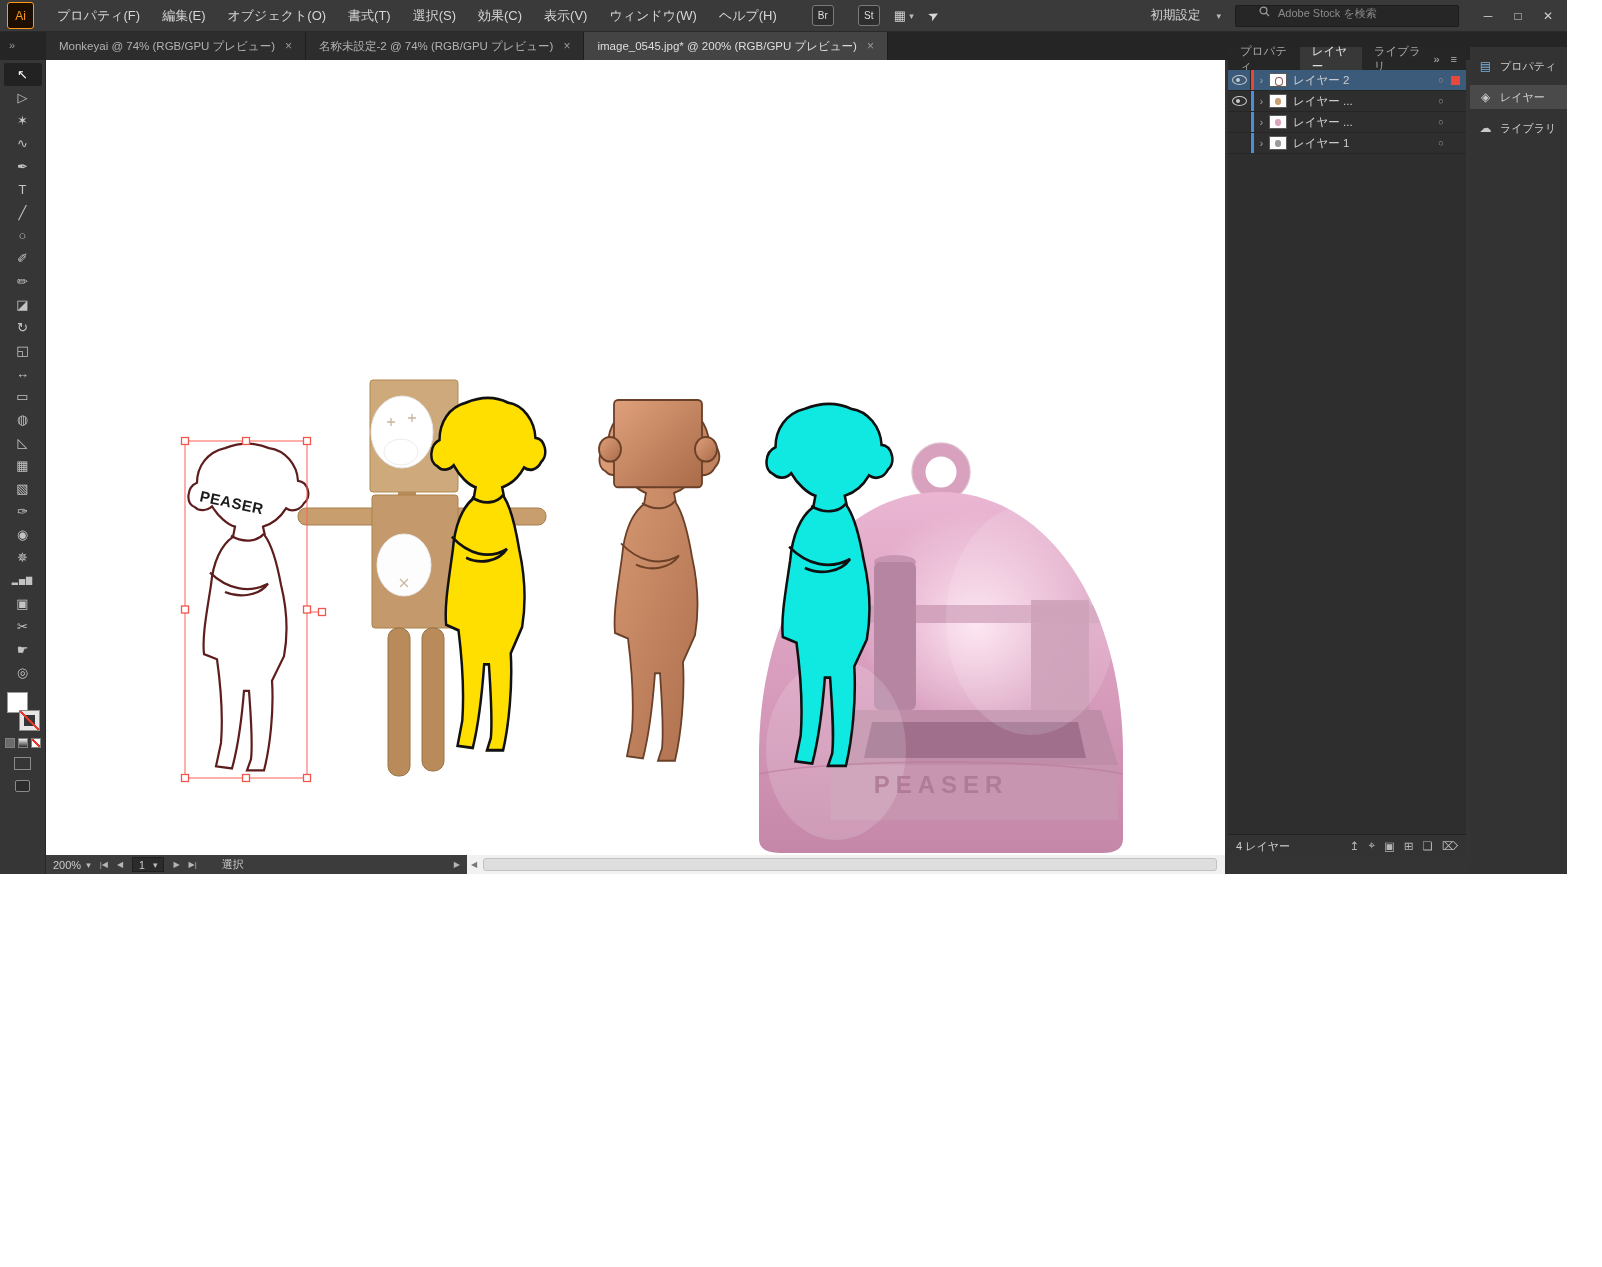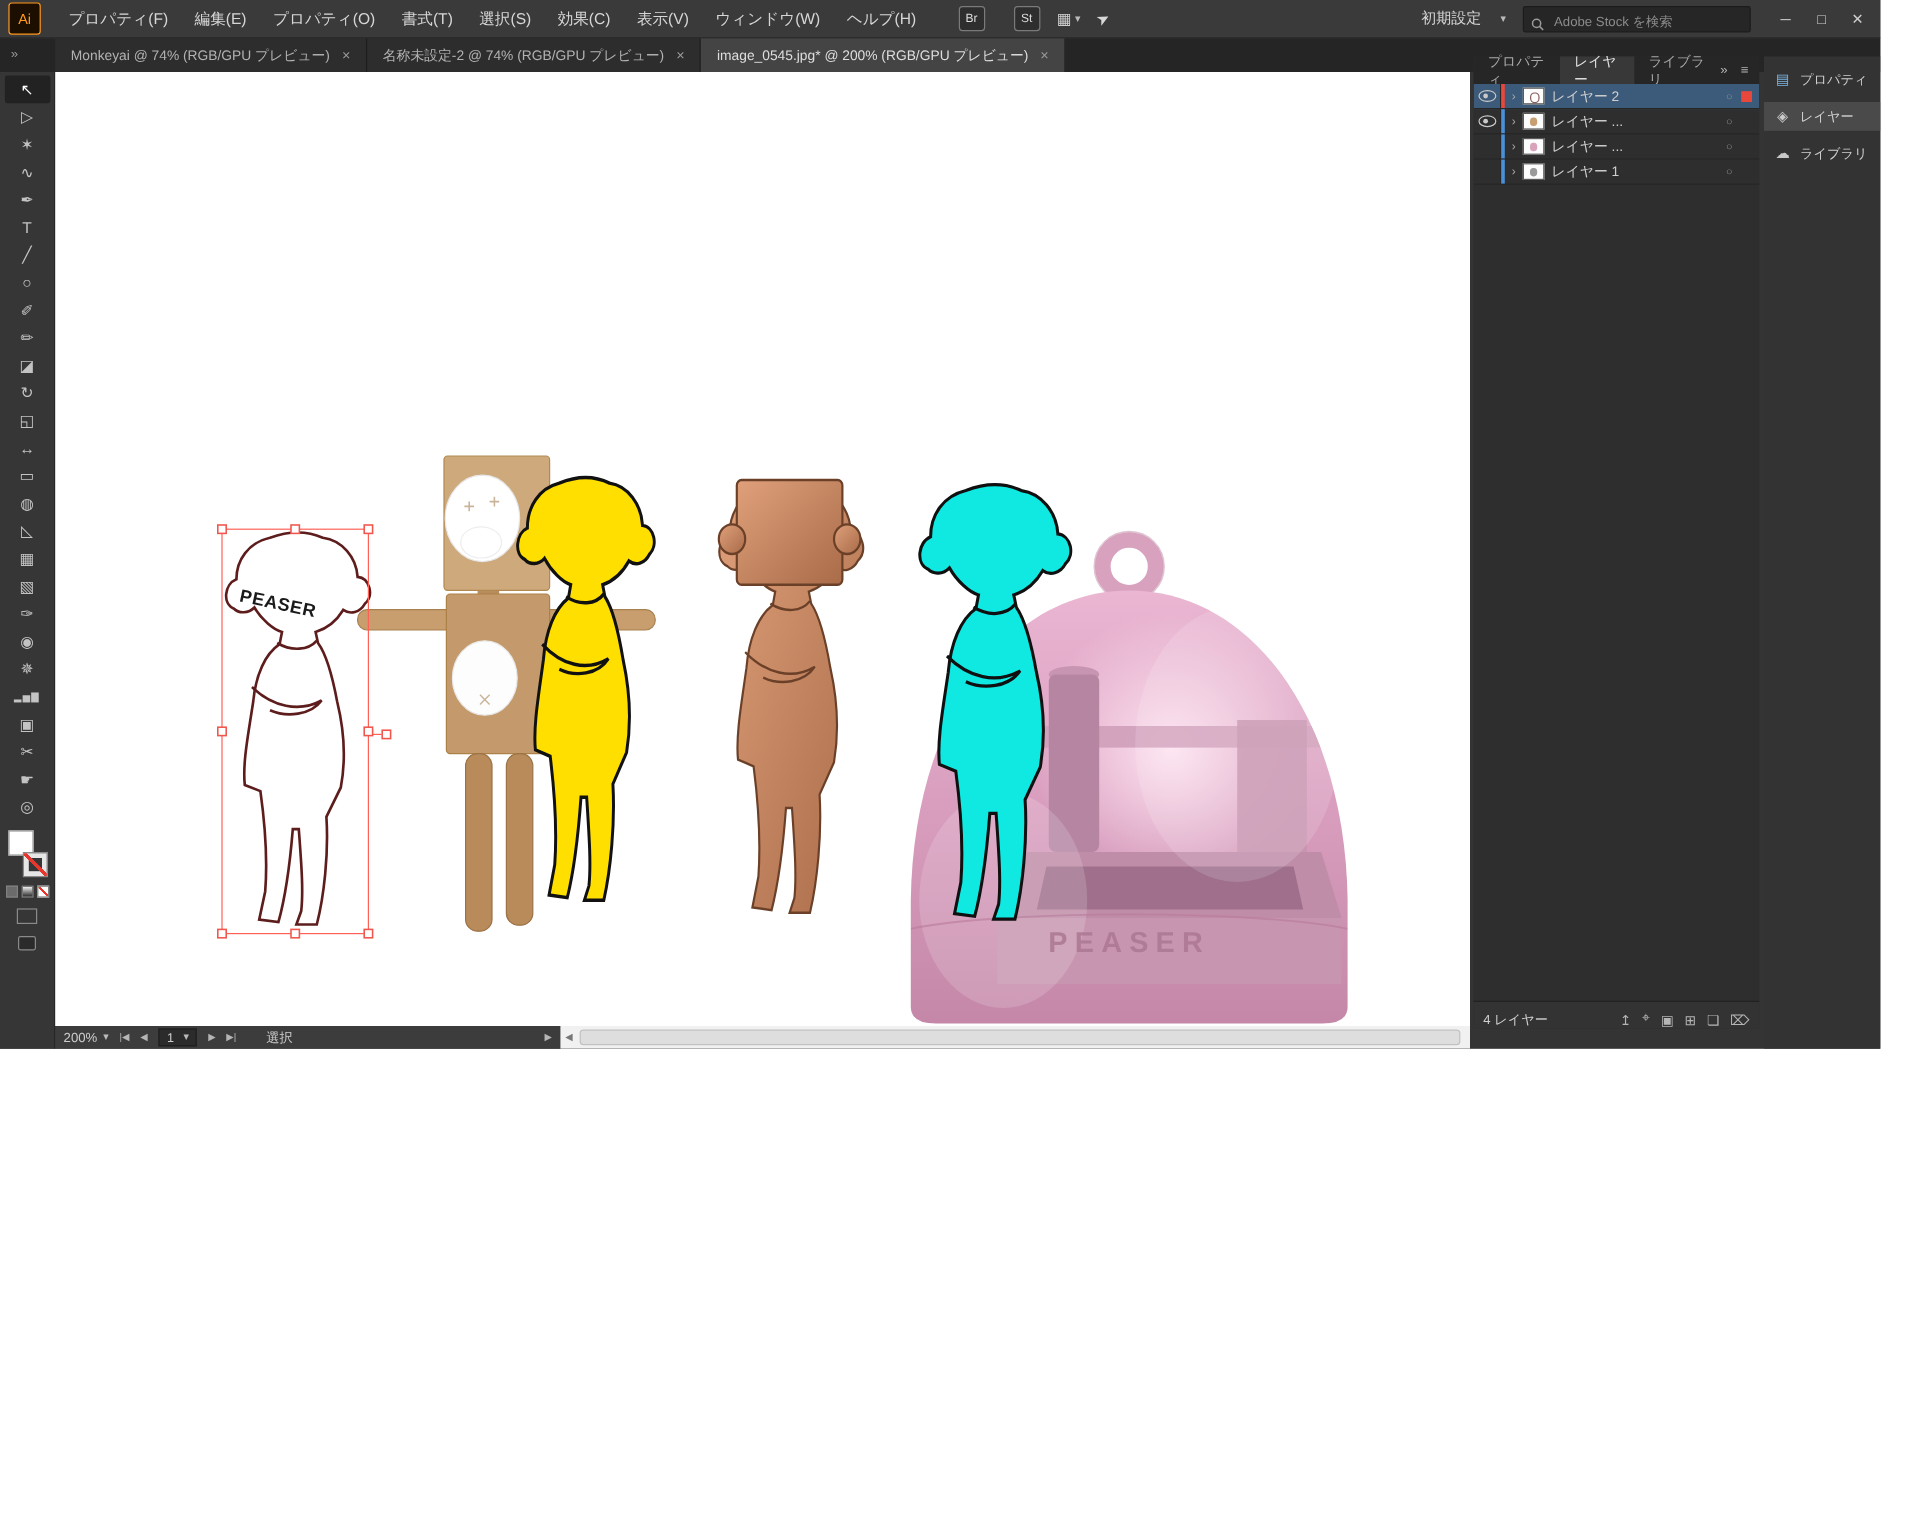--- a/index.html
+++ b/index.html
@@ -9,21 +9,21 @@
   
   .menubar{position:absolute;left:0;top:0;width:1567px;height:32px;background:#3a3a3a;display:flex;align-items:center;border-bottom:1px solid #2a2a2a;box-sizing:border-box;}
   .ai-logo{width:25px;height:25px;margin:0 12px 0 7px;background:#1c0e00;border:1px solid #ff9a1e;border-radius:3px;color:#ff9a1e;font-size:12px;font-weight:normal;display:grid;place-items:center;}
   .menu-item{font-size:13px;color:#d6d6d6;padding:0 11px;line-height:32px;white-space:nowrap;}
   .badge{width:20px;height:19px;border:1px solid #7a7a7a;border-radius:3px;color:#ddd;font-size:10px;display:grid;place-items:center;margin-left:24px;background:#2e2e2e;}
   .ws-icon{margin-left:14px;font-size:13px;color:#cfcfcf;display:flex;align-items:center;gap:3px;}
   .share-icon{margin-left:14px;font-size:13px;color:#d8d8d8;transform:rotate(-28deg);}
   .mb-right{margin-left:auto;display:flex;align-items:center;gap:14px;padding-right:4px;}
   .workspace{display:flex;align-items:center;gap:16px;font-size:12.5px;color:#d6d6d6;}
   .chev{font-size:9px;color:#bbb;}
-  .searchbox{width:176px;height:20px;background:#262626;border:1px solid #1c1c1c;border-radius:2px;display:flex;align-items:flex-end;gap:6px;padding:0 6px;}
+  .searchbox{width:176px;height:20px;background:#262626;border:1px solid #1c1c1c;border-radius:2px;display:flex;align-items:flex-start;gap:6px;padding:0 23px;}
   .searchbox svg{flex:0 0 auto;}
   .searchbox input{flex:1;background:transparent;border:none;outline:none;color:#bbb;font-size:11px;font-family:inherit;min-width:0;}
   .searchbox input::placeholder{color:#8b8b8b;}
   .winbtns{display:flex;}
   .winbtn{width:30px;text-align:center;font-size:12px;color:#cfcfcf;line-height:32px;}
 
   
   .tabstrip{position:absolute;left:0;top:32px;width:1567px;height:28px;background:#252525;display:flex;}
   .tool-collapse{width:46px;font-size:11px;color:#9a9a9a;line-height:26px;padding-left:9px;box-sizing:border-box;}
   .doctab{display:flex;align-items:center;gap:10px;padding:0 13px;background:#2d2d2d;border-right:1px solid #1d1d1d;font-size:11.5px;color:#b2b2b2;white-space:nowrap;}
@@ -82,40 +82,40 @@
   .lthumb{width:18px;height:14px;background:#fdfdfd;border:1px solid #5a5a5a;margin-right:6px;position:relative;box-sizing:border-box;}
   .lthumb::after{content:"";position:absolute;left:5px;top:3px;width:6px;height:7px;border-radius:45%;}
   .lthumb.t1::after{border:1px solid #8a5a5a;}
   .lthumb.t2::after{background:#c79f70;}
   .lthumb.t3::after{background:#d9a3bc;}
   .lthumb.t4::after{background:#9a9a9a;}
   .lname{flex:1;white-space:nowrap;overflow:hidden;}
   .ltarget{width:20px;text-align:center;color:#9a9a9a;font-size:9px;}
   .lred{width:9px;height:9px;background:#e8473c;margin-right:6px;}
   .lpad{width:15px;}
-  .pfoot{position:absolute;left:0;right:0;bottom:0;height:22px;background:#333;border-top:1px solid #222;display:flex;align-items:flex-end;padding:0 8px;font-size:11px;color:#cfcfcf;gap:8px;}
+  .pfoot{position:absolute;left:0;right:0;bottom:0;height:22px;background:#333;border-top:1px solid #222;display:flex;align-items:center;padding:0 8px;font-size:11px;color:#cfcfcf;gap:8px;}
   .pfoot .ficons{margin-left:auto;display:flex;gap:9px;color:#b5b5b5;font-size:11.5px;}
 
   
   .dock{position:absolute;left:1470px;top:47px;width:97px;height:827px;background:#333;}
   .ditem{height:24px;display:flex;align-items:center;gap:7px;padding:0 8px;font-size:11px;color:#cfcfcf;margin-top:7px;white-space:nowrap;}
   .ditem.active{background:#4a4a4a;}
   .dicon{width:15px;text-align:center;font-size:12px;color:#c9c9c9;}
   .dicon.props{color:#7ab3e0;}
 </style>
 </head>
 <body>
 
 <div id="app">
 
   <div class="menubar">
     <div class="ai-logo">Ai</div>
     <span class="menu-item">プロパティ(F)</span>
     <span class="menu-item">編集(E)</span>
-    <span class="menu-item">プロパティ(O)</span>
+    <span class="menu-item">オブジェクト(O)</span>
     <span class="menu-item">書式(T)</span>
     <span class="menu-item">選択(S)</span>
     <span class="menu-item">効果(C)</span>
     <span class="menu-item">表示(V)</span>
     <span class="menu-item">ウィンドウ(W)</span>
     <span class="menu-item">ヘルプ(H)</span>
     <span class="badge">Br</span>
     <span class="badge">St</span>
     <span class="ws-icon">
       <span>▦</span>

